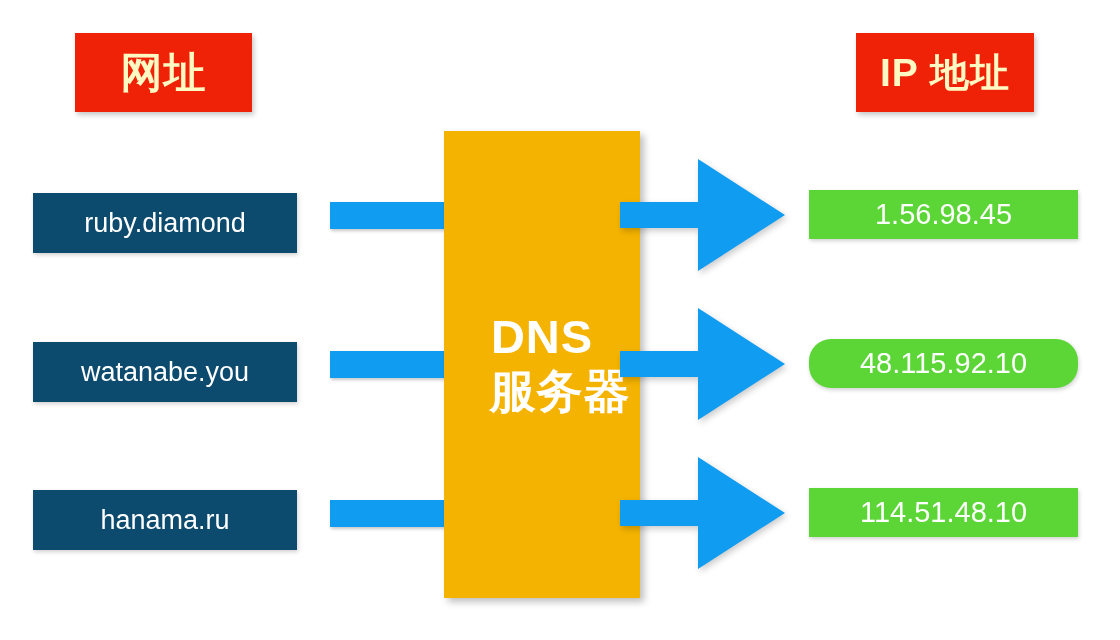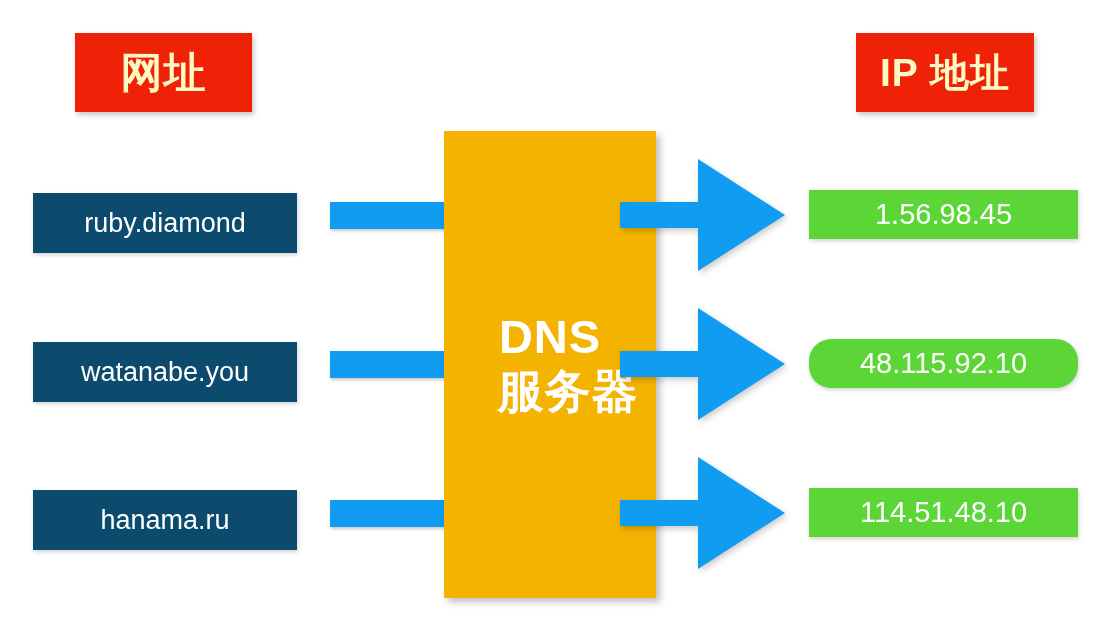--- a/index.html
+++ b/index.html
@@ -84,21 +84,21 @@
     height: 27px;
     background: #109cf1;
     box-shadow: 1px 2px 3px rgba(0,0,0,0.22);
   }
 
   
   #dns-server {
     position: absolute;
     left: 444px;
     top: 131px;
-    width: 212px;
+    width: 196px;
     height: 467px;
     background: #f5b301;
     box-shadow: 4px 4px 7px rgba(0,0,0,0.25);
     display: flex;
     flex-direction: column;
     align-items: center;
     justify-content: center;
     color: #ffffff;
   }
   #dns-server .line1 {

